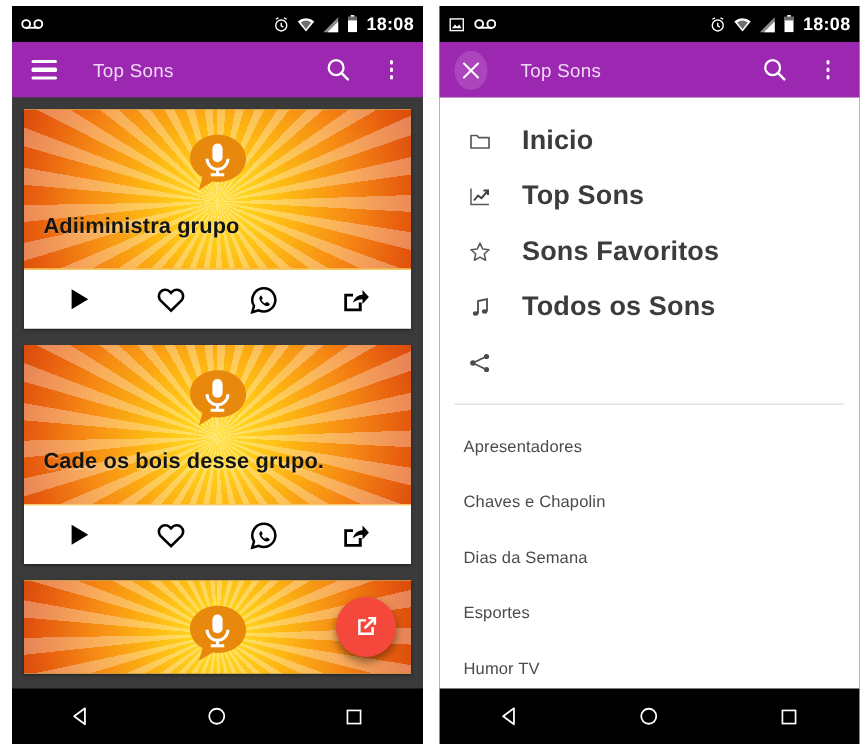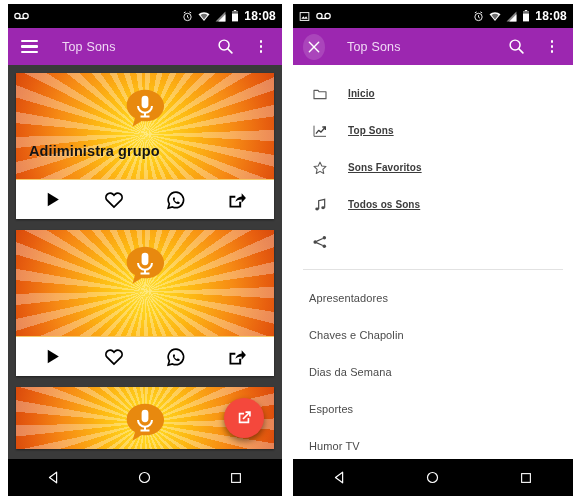--- a/index.html
+++ b/index.html
@@ -62,21 +62,21 @@
   .fab{position:absolute;right:18px;bottom:58px;width:40px;height:40px;border-radius:50%;background:#f4483c;box-shadow:0 3px 6px rgba(0,0,0,.45);display:flex;align-items:center;justify-content:center;z-index:9;}
 
   
   .navbar{position:absolute;left:0;bottom:0;width:100%;height:37px;background:#000000;display:flex;align-items:center;justify-content:space-around;}
   .nav-btn{width:40px;height:24px;display:flex;align-items:center;justify-content:center;}
 
   
   .drawer{position:relative;background:#ffffff;height:431px;padding-top:10px;box-sizing:border-box;}
   .d-item{height:37px;display:flex;align-items:center;padding-left:16px;box-sizing:border-box;}
   .d-ico{width:22px;height:22px;display:flex;align-items:center;justify-content:center;margin-right:17px;flex:0 0 auto;}
-  .d-label{color:#3c3c3c;font-size:10px;font-weight:bold;letter-spacing:.1px;text-decoration:underline;}
+  .d-label{color:#3c3c3c;font-size:18px;font-weight:bold;letter-spacing:.1px;}
   .d-divider{height:1px;background:#e2e2e2;margin:9px 10px 9px 10px;}
   .d-item2{height:37px;display:flex;align-items:center;padding-left:16px;box-sizing:border-box;}
   .d-label2{color:#4a4a4a;font-size:11px;letter-spacing:.1px;}
 </style>
 </head>
 <body>
 
 <div class="stage">
 
   <div class="phone left">
@@ -181,20 +181,21 @@
         <div class="card">
           <div class="art">
             <div class="rays"></div>
             <svg class="bubble" viewBox="0 0 48 48">
               <path d="M24 3C12.9 3 4 10.5 4 19.8c0 5.9 3.6 11.1 9.1 14.1l-2.7 9.4 10-6.2c1.4.2 2.9.3 4.4.3 11.1 0 20-7.5 20-16.8C44.8 10.5 35.1 3 24 3z" fill="#e8890e"></path>
               <rect x="20.3" y="9.5" width="7.4" height="13.6" rx="3.7" fill="#ffffff"></rect>
               <path d="M16.4 20.6a7.6 7.6 0 0 0 15.2 0" fill="none" stroke="#ffffff" stroke-width="2.2"></path>
               <rect x="22.9" y="27.4" width="2.2" height="4.3" fill="#ffffff"></rect>
               <rect x="19.1" y="31.1" width="9.8" height="2.2" fill="#ffffff"></rect>
             </svg>
+            <div class="art-label">Cade os bois desse grupo.</div>
           </div>
           <div class="actions">
             <div class="act">
               <svg width="19" height="19" viewBox="0 0 24 24">
                   <path d="M6 3.5 20 12 6 20.5z" fill="#000000"></path>
                 </svg>
             </div>
             <div class="act">
               <svg width="20" height="20" viewBox="0 0 24 24">
                   <path d="M12 20.5 3.6 12.3a5.1 5.1 0 0 1 7.2-7.2l1.2 1.2 1.2-1.2a5.1 5.1 0 0 1 7.2 7.2z" fill="none" stroke="#000000" stroke-width="2.1"></path>

